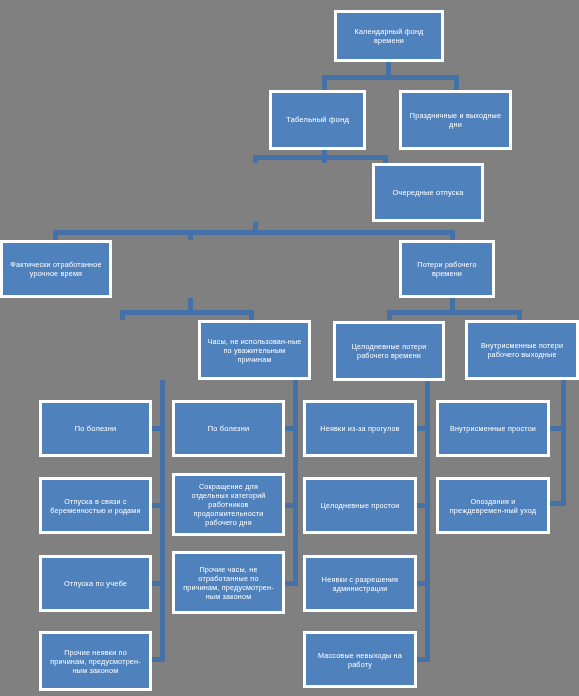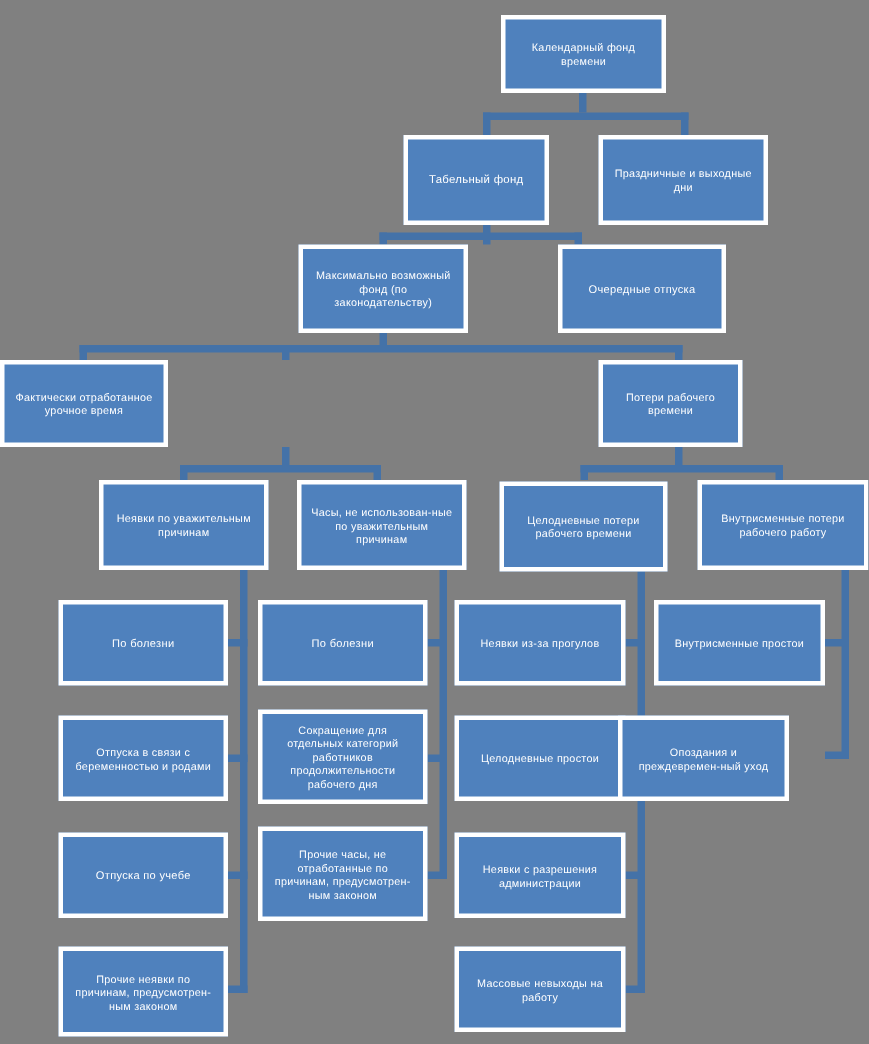--- a/index.html
+++ b/index.html
@@ -86,43 +86,37 @@
     <div class="conn" style="left: 550px; top: 501px; width: 16px; height: 5px; background: rgb(68, 114, 168);"></div>
     <div class="node" style="left: 334px; top: 10px; width: 110px; height: 52px; font-size: 7.2px; background: rgb(79, 129, 189); border-color: rgb(255, 255, 255); color: rgb(255, 255, 255);">
       <span>Календарный фонд времени</span>
     </div>
     <div class="node" style="left: 269px; top: 90px; width: 97px; height: 60px; font-size: 7.6px; background: rgb(79, 129, 189); border-color: rgb(255, 255, 255); color: rgb(255, 255, 255);">
       <span>Табельный фонд</span>
     </div>
     <div class="node" style="left: 399px; top: 90px; width: 113px; height: 60px; font-size: 7.2px; background: rgb(79, 129, 189); border-color: rgb(255, 255, 255); color: rgb(255, 255, 255);">
       <span>Праздничные и выходные дни</span>
     </div>
-    <div class="node" style="left: 199px; top: 163px; width: 113px; height: 59px; font-size: 7.2px; background: rgb(79, 129, 189); border-color: rgb(255, 255, 255); color: rgb(255, 255, 255);">
-      <span>Максимально возможный фонд (по законодательству)</span>
-    </div>
     <div class="node" style="left: 332px; top: 163px; width: 112px; height: 59px; font-size: 7.4px; background: rgb(79, 129, 189); border-color: rgb(255, 255, 255); color: rgb(255, 255, 255); margin-left: 40px;">
       <span>Очередные отпуска</span>
     </div>
     <div class="node" style="left: 0px; top: 240px; width: 112px; height: 58px; font-size: 7.2px; background: rgb(79, 129, 189); border-color: rgb(255, 255, 255); color: rgb(255, 255, 255);">
       <span>Фактически отработанное урочное время</span>
     </div>
     <div class="node" style="left: 399px; top: 240px; width: 96px; height: 58px; font-size: 7.2px; background: rgb(79, 129, 189); border-color: rgb(255, 255, 255); color: rgb(255, 255, 255);">
       <span>Потери рабочего времени</span>
     </div>
-    <div class="node" style="left: 66px; top: 320px; width: 113px; height: 60px; font-size: 7.2px; background: rgb(79, 129, 189); border-color: rgb(255, 255, 255); color: rgb(255, 255, 255);">
-      <span>Неявки по уважительным причинам</span>
-    </div>
     <div class="node" style="left: 198px; top: 320px; width: 113px; height: 60px; font-size: 7.2px; background: rgb(79, 129, 189); border-color: rgb(255, 255, 255); color: rgb(255, 255, 255);">
       <span>Часы, не использован-ные по уважительным причинам</span>
     </div>
     <div class="node" style="left: 333px; top: 308px; width: 112px; height: 60px; font-size: 7.2px; background: rgb(79, 129, 189); border-color: rgb(255, 255, 255); color: rgb(255, 255, 255); margin-top: 13px;">
       <span>Целодневные потери рабочего времени</span>
     </div>
     <div class="node" style="left: 465px; top: 320px; width: 114px; height: 60px; font-size: 7.2px; background: rgb(79, 129, 189); border-color: rgb(255, 255, 255); color: rgb(255, 255, 255);">
-      <span>Внутрисменные потери рабочего работу</span>
+      <span>Внутрисменные потери рабочего выходные</span>
     </div>
     <div class="node" style="left: 39px; top: 400px; width: 113px; height: 57px; font-size: 7.4px; background: rgb(79, 129, 189); border-color: rgb(255, 255, 255); color: rgb(255, 255, 255);">
       <span>По болезни</span>
     </div>
     <div class="node" style="left: 172px; top: 400px; width: 113px; height: 57px; font-size: 7.4px; background: rgb(79, 129, 189); border-color: rgb(255, 255, 255); color: rgb(255, 255, 255);">
       <span>По болезни</span>
     </div>
     <div class="node" style="left: 303px; top: 400px; width: 114px; height: 57px; font-size: 7.2px; background: rgb(79, 129, 189); border-color: rgb(255, 255, 255); color: rgb(255, 255, 255);">
       <span>Неявки из-за прогулов</span>
     </div>
@@ -131,21 +125,21 @@
     </div>
     <div class="node" style="left: 39px; top: 477px; width: 113px; height: 57px; font-size: 7.2px; background: rgb(79, 129, 189); border-color: rgb(255, 255, 255); color: rgb(255, 255, 255);">
       <span>Отпуска в связи с беременностью и родами</span>
     </div>
     <div class="node" style="left: 172px; top: 473px; width: 113px; height: 63px; font-size: 7.2px; background: rgb(79, 129, 189); border-color: rgb(255, 255, 255); color: rgb(255, 255, 255);">
       <span>Сокращение для отдельных категорий работников продолжительности рабочего дня</span>
     </div>
     <div class="node" style="left: 303px; top: 477px; width: 114px; height: 57px; font-size: 7.2px; background: rgb(79, 129, 189); border-color: rgb(255, 255, 255); color: rgb(255, 255, 255);">
       <span>Целодневные простои</span>
     </div>
-    <div class="node" style="left: 412px; top: 477px; width: 114px; height: 57px; font-size: 7.2px; background: rgb(79, 129, 189); border-color: rgb(255, 255, 255); color: rgb(255, 255, 255);">
+    <div class="node" style="left: 436px; top: 477px; width: 114px; height: 57px; font-size: 7.2px; background: rgb(79, 129, 189); border-color: rgb(255, 255, 255); color: rgb(255, 255, 255);">
       <span>Опоздания и преждевремен-ный уход</span>
     </div>
     <div class="node" style="left: 39px; top: 555px; width: 113px; height: 57px; font-size: 7.4px; background: rgb(79, 129, 189); border-color: rgb(255, 255, 255); color: rgb(255, 255, 255);">
       <span>Отпуска по учебе</span>
     </div>
     <div class="node" style="left: 172px; top: 551px; width: 113px; height: 63px; font-size: 7.2px; background: rgb(79, 129, 189); border-color: rgb(255, 255, 255); color: rgb(255, 255, 255);">
       <span>Прочие часы, не отработанные по причинам, предусмотрен-ным законом</span>
     </div>
     <div class="node" style="left: 303px; top: 555px; width: 114px; height: 57px; font-size: 7.2px; background: rgb(79, 129, 189); border-color: rgb(255, 255, 255); color: rgb(255, 255, 255);">
       <span>Неявки с разрешения администрации</span>

